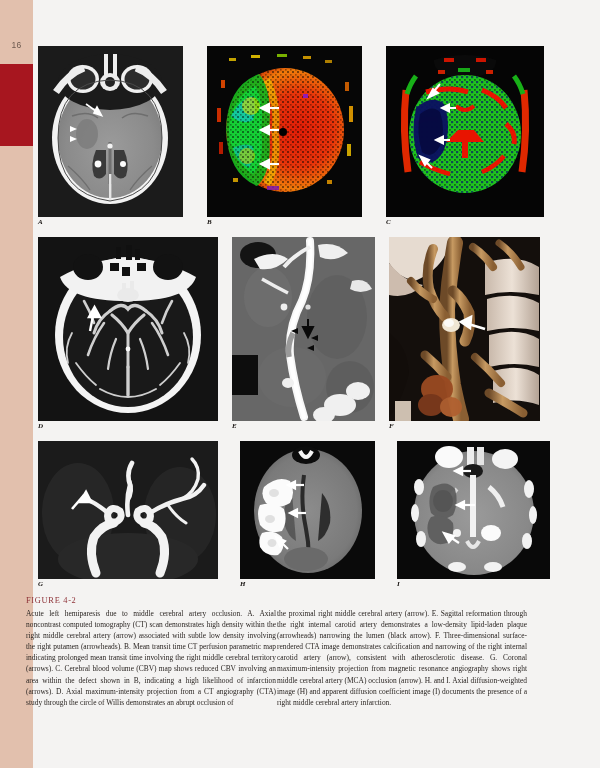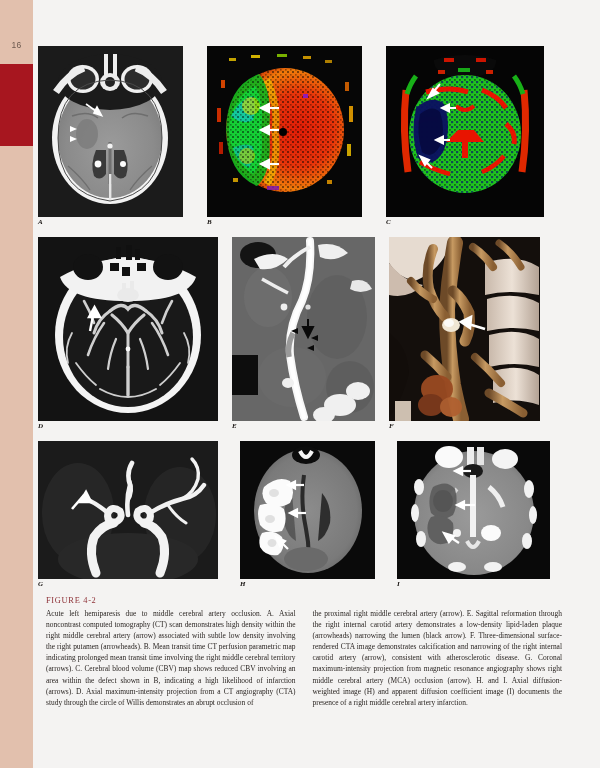--- a/index.html
+++ b/index.html
@@ -69,33 +69,33 @@
   .ovl {
     position: absolute;
     left: 0; top: 0;
     width: 100%; height: 100%;
     pointer-events: none;
   }
 
   
   #caption {
     position: absolute;
-    left: 46px; top: 596px;
+    left: 26px; top: 596px;
     width: 516px;
   }
   #caption-title {
     font-family: "Liberation Serif", serif;
     font-size: 8.4px;
     letter-spacing: .7px;
     color: #8e3238;
     margin-bottom: 3px;
   }
   #caption-cols {
     display: flex;
-    gap: 17px;
+    gap: 1px;
   }
   .cap-col {
     width: 250px;
     font-family: "Liberation Serif", serif;
     font-size: 7.45px;
     line-height: 11.1px;
     color: #2a2522;
     text-align: justify;
     text-justify: inter-word;
     hyphens: none;

